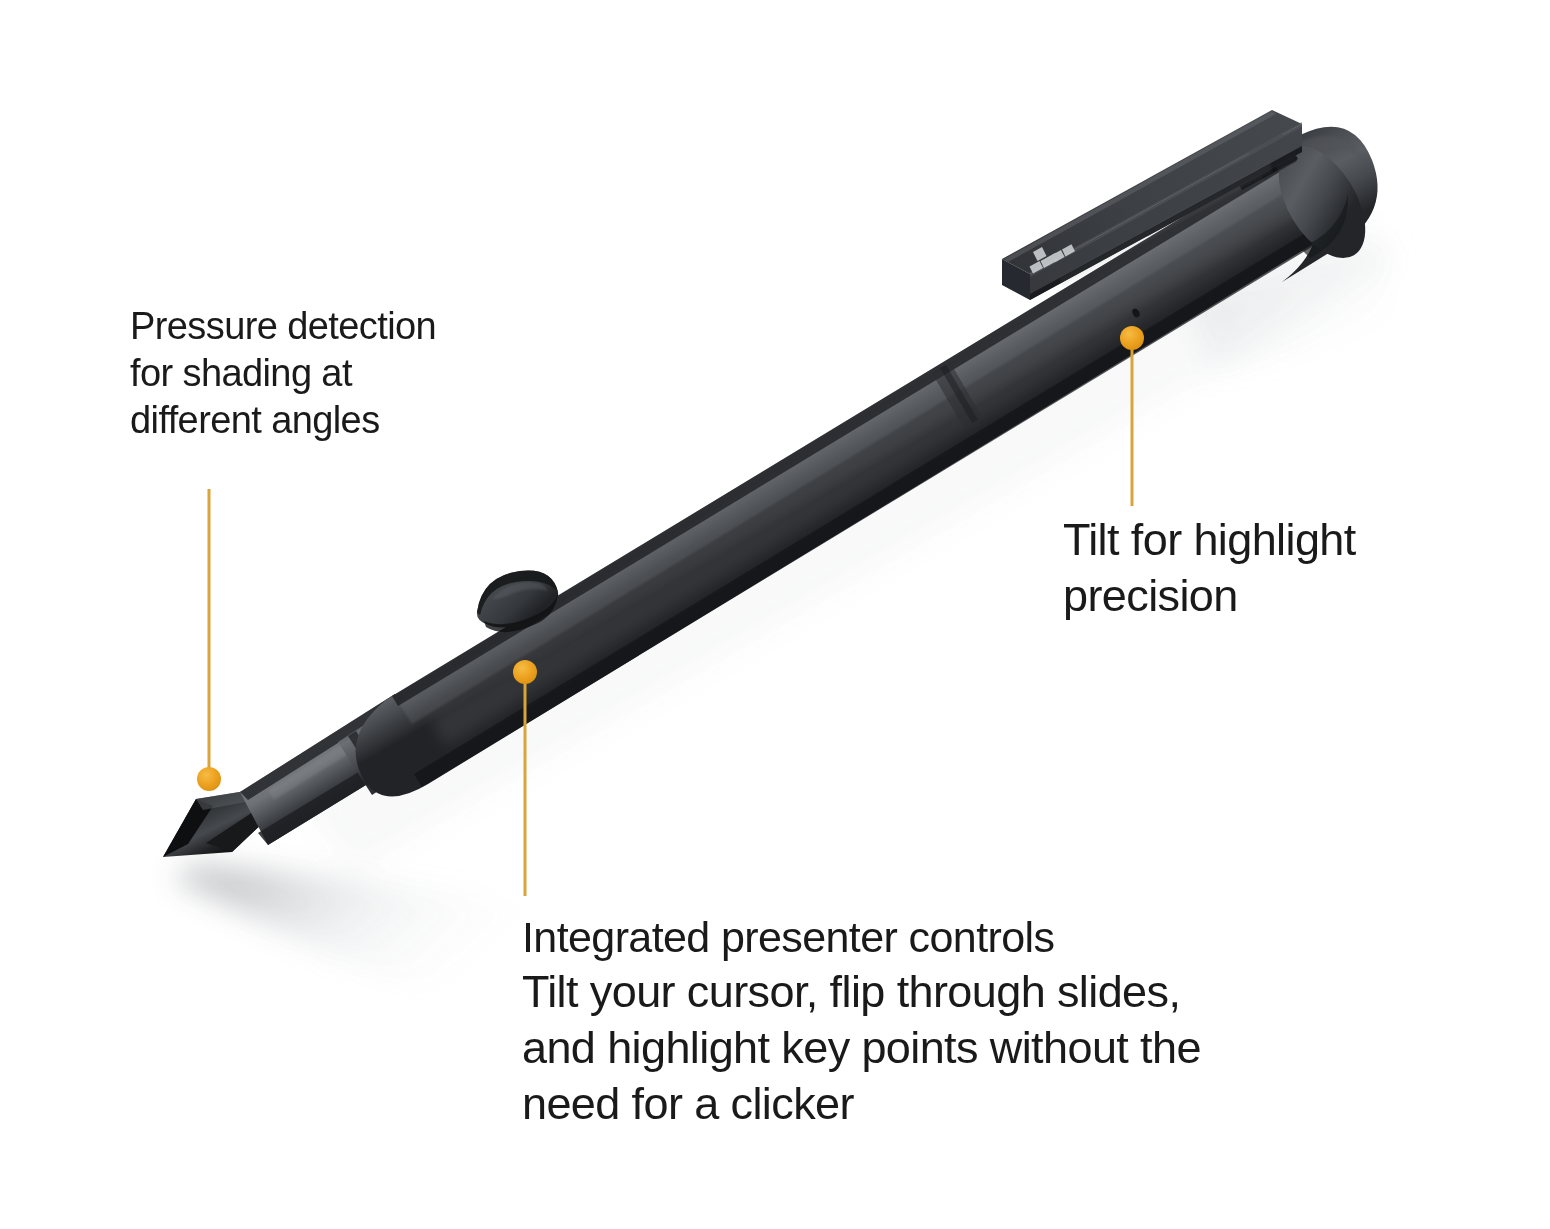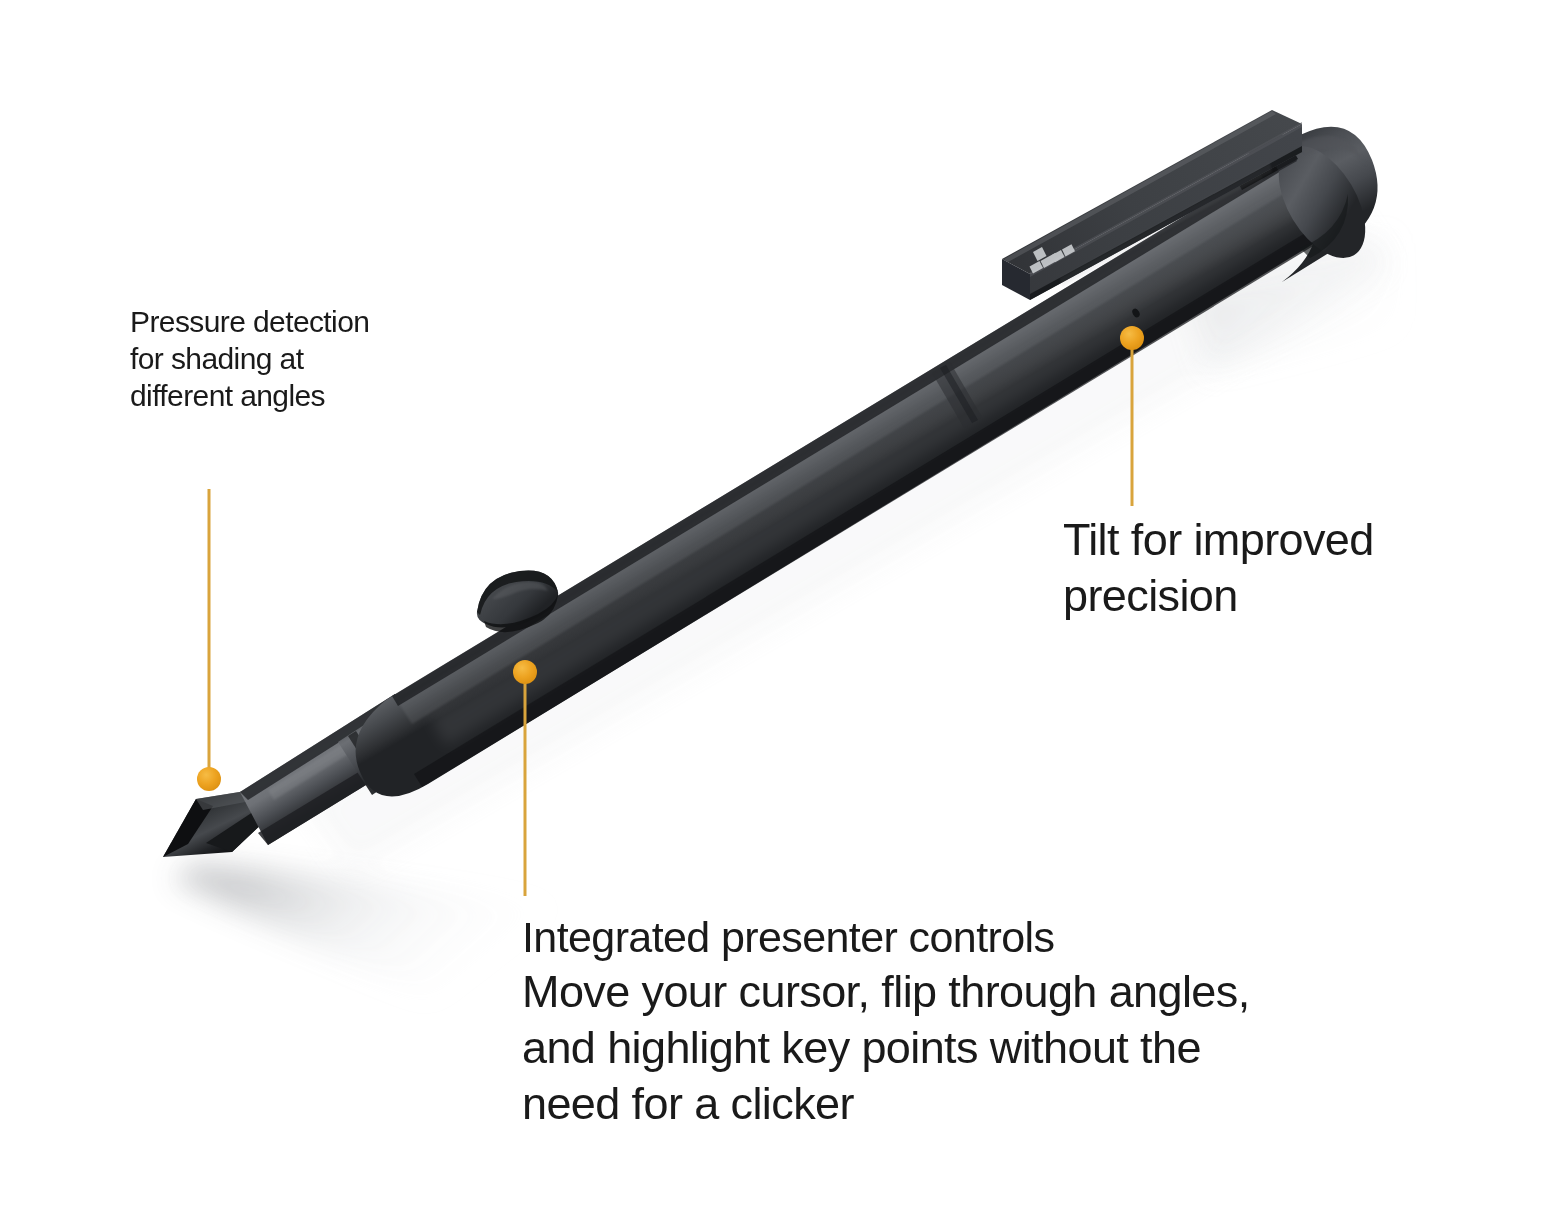--- a/index.html
+++ b/index.html
@@ -26,21 +26,21 @@
     color: #1a1a1a;
     font-family: "Liberation Sans", sans-serif;
     font-weight: 400;
     letter-spacing: -0.6px;
     white-space: pre;
     line-height: 1.24;
   }
   #label-pressure {
     left: 130px;
     top: 303px;
-    font-size: 30px;
+    font-size: 38px;
   }
   #label-tilt {
     left: 1063px;
     top: 512px;
     font-size: 45px;
   }
   #label-presenter-title {
     left: 522px;
     top: 911px;
     font-size: 43px;
@@ -277,22 +277,22 @@
       <circle cx="209" cy="779" r="12" fill="url(#dotGrad)"></circle>
       <circle cx="1132" cy="338" r="12" fill="url(#dotGrad)"></circle>
       <circle cx="525" cy="672" r="12" fill="url(#dotGrad)"></circle>
     </g>
   </svg>
 
   <div class="callout-text" id="label-pressure">Pressure detection
 for shading at
 different angles</div>
 
-  <div class="callout-text" id="label-tilt">Tilt for improved
+  <div class="callout-text" id="label-tilt">Tilt for highlight
 precision</div>
 
   <div class="callout-text" id="label-presenter-title">Integrated presenter controls</div>
 
-  <div class="callout-text" id="label-presenter-body">Move your cursor, flip through angles,
+  <div class="callout-text" id="label-presenter-body">Tilt your cursor, flip through slides,
 and highlight key points without the
 need for a clicker</div>
 
 </div>
 
 </body></html>

